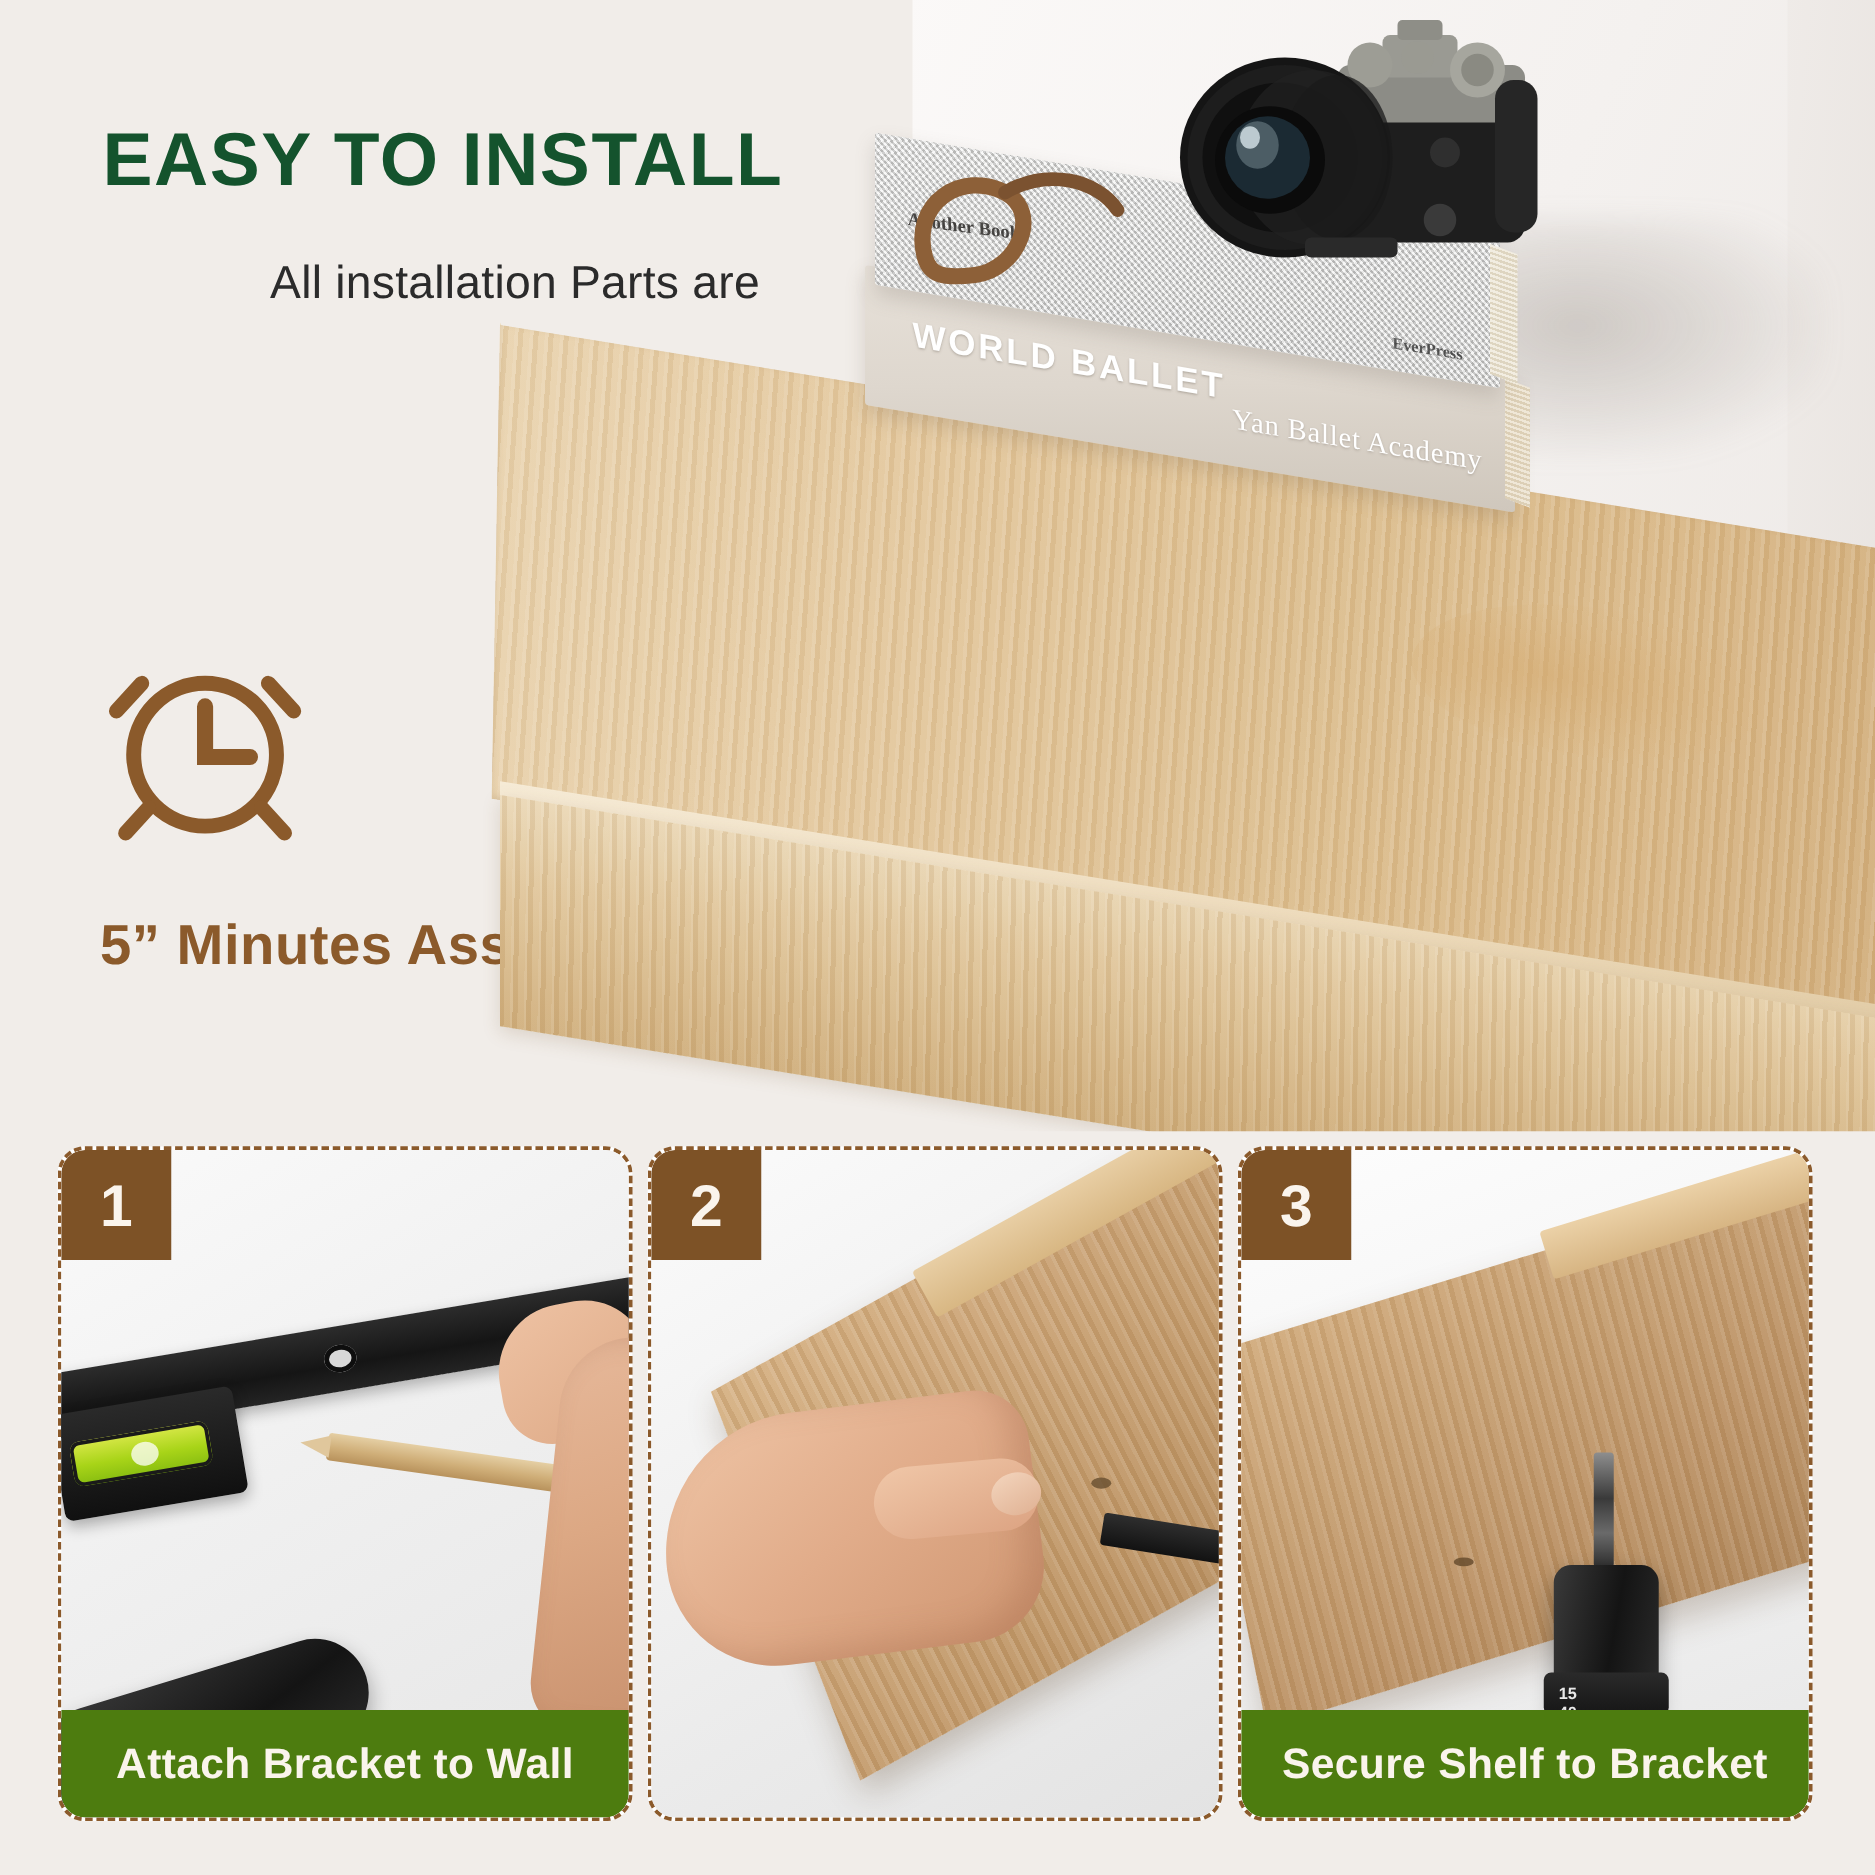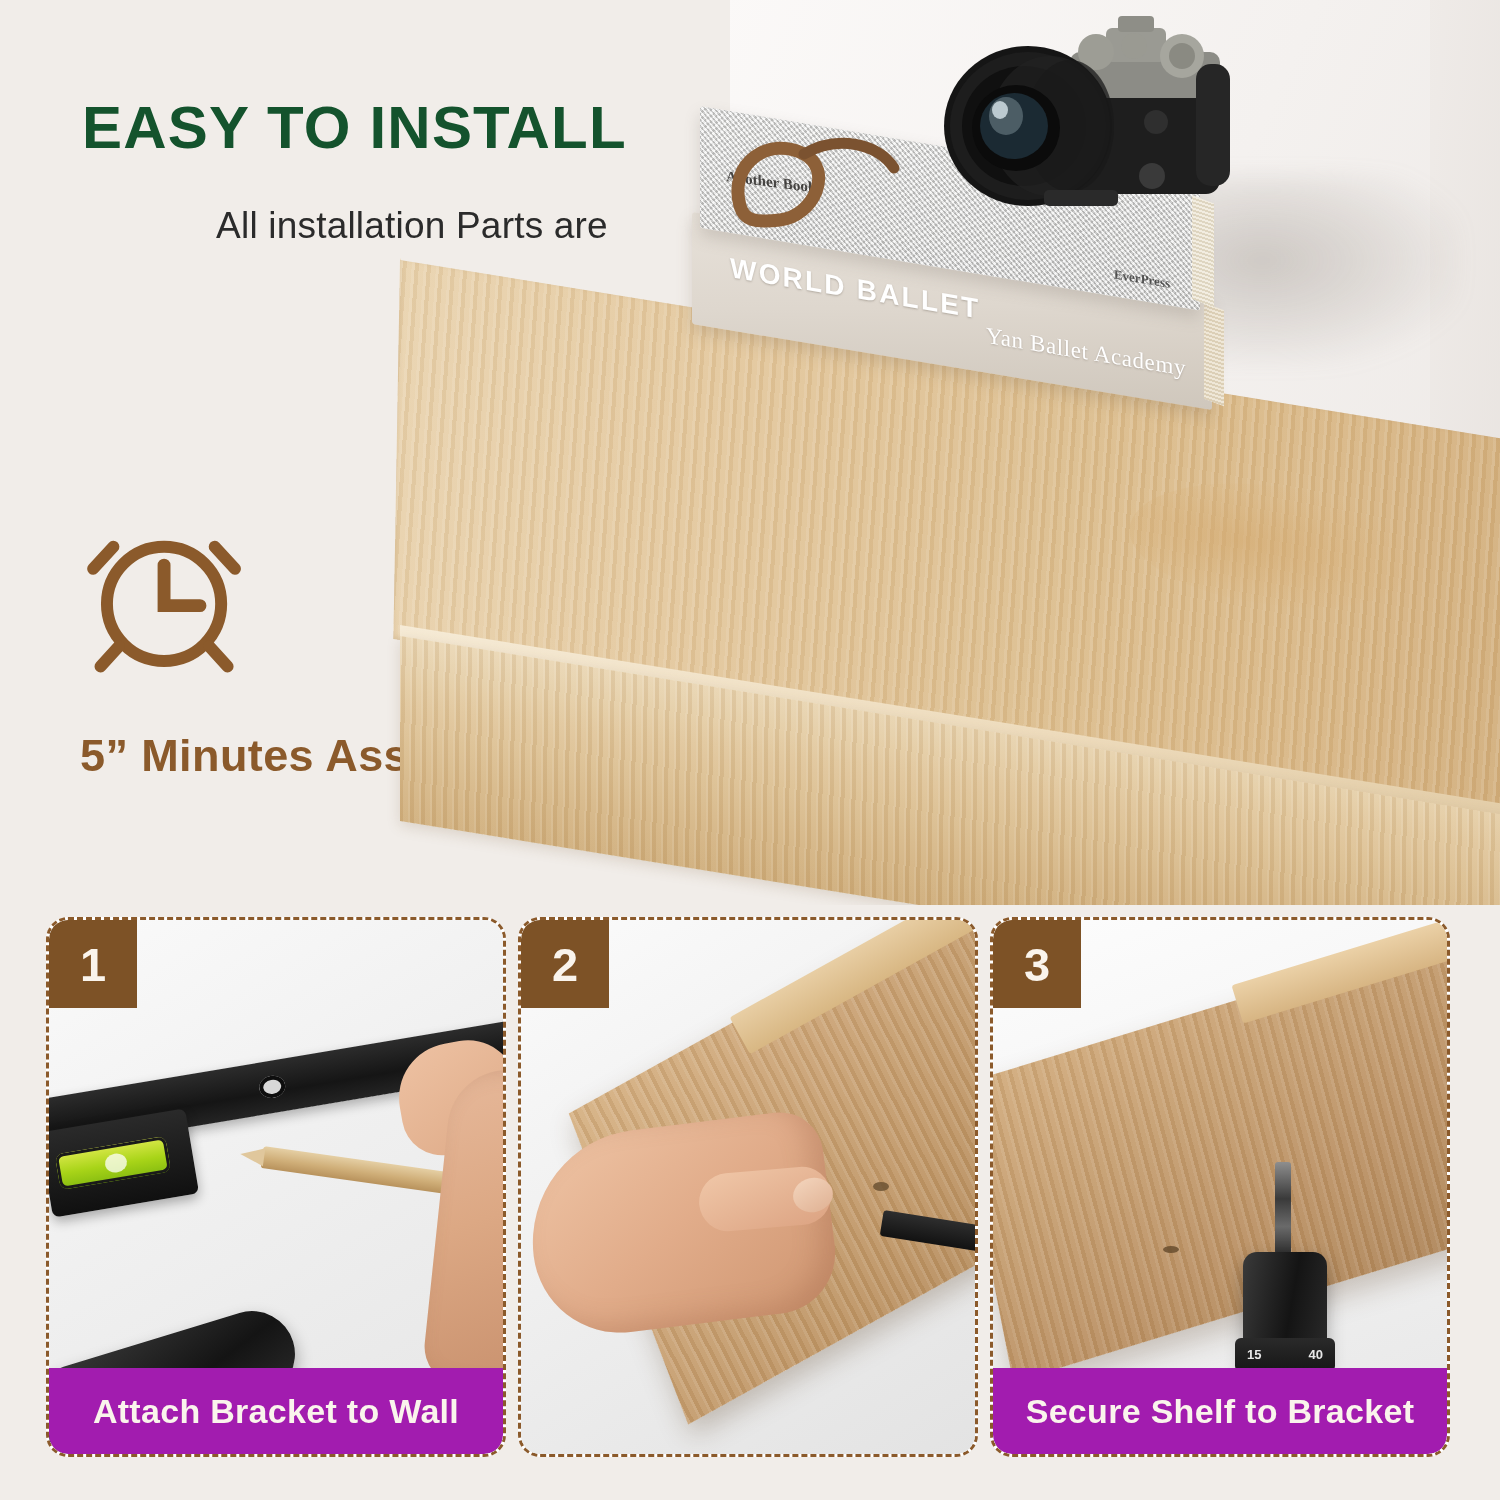--- a/index.html
+++ b/index.html
@@ -254,21 +254,21 @@
     border-top-left-radius:19px;
     color:#FAF4EC;
     font-size:47px; font-weight:bold;
     display:flex; align-items:center; justify-content:center;
     z-index:6;
   }
 
   .caption {
     position:absolute; left:0; bottom:0;
     width:100%; height:86px;
-    background:#a21caf;
+    background:#4d7c0f;
     color:#FAF4EC;
     font-size:34px; font-weight:bold;
     letter-spacing:.3px;
     display:flex; align-items:center; justify-content:center;
     border-bottom-left-radius:19px;
     border-bottom-right-radius:19px;
     z-index:6;
     white-space:nowrap;
   }
 
@@ -421,20 +421,21 @@
   .s3-drill-collar {
     position:absolute; left:242px; top:418px; width:100px; height:34px;
     background:linear-gradient(180deg,#2A2A2A,#161616);
     border-radius:6px;
   }
   .s3-marks {
     position:absolute; left:248px; top:427px; width:88px;
     color:#E8E8E8; font-size:13px; font-weight:bold;
     display:flex; justify-content:space-between;
     padding:0 6px;
+    flex-direction:column;
   }
   .s3-drill-lower {
     position:absolute; left:246px; top:450px; width:96px; height:70px;
     background:linear-gradient(100deg,#2B4450,#16262E 60%,#22333C);
     border-radius:6px;
   }
 </style>
 </head>
 <body>
 

